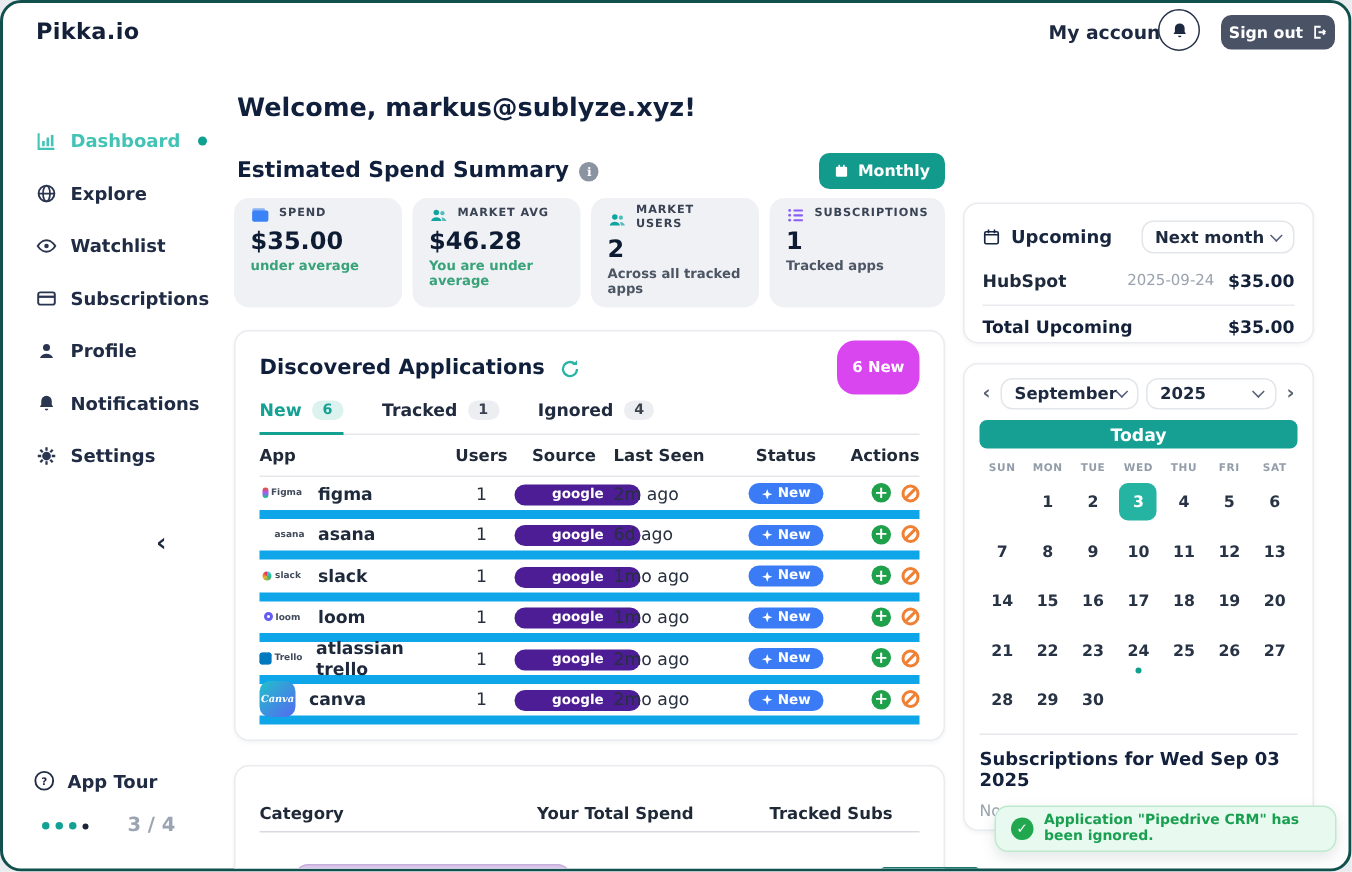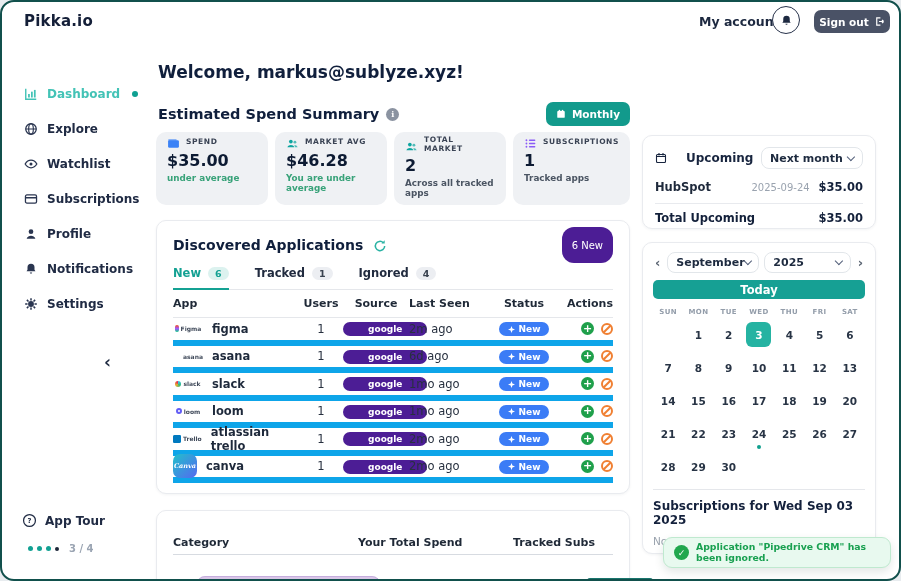--- a/index.html
+++ b/index.html
@@ -18,21 +18,21 @@
   .side-item .icon{width:14px;height:14px;display:inline-flex;color:#2a3550;}
   .side-item.active{color:#43c3b6;}
   .side-item.active .icon{color:#43c3b6;}
   .side-dot{margin-left:auto;width:6px;height:6px;border-radius:50%;background:#0fa092;}
   .collapse{position:absolute;left:102px;top:352px;font-size:17px;font-weight:800;color:#1d2940;cursor:pointer;line-height:1;}
   .app-tour{position:absolute;left:20px;top:511px;display:flex;align-items:center;gap:8px;font-size:12px;font-weight:700;color:#202b44;cursor:pointer;}
   .app-tour .icon{width:15px;height:15px;color:#202b44;}
   .tour-progress{position:absolute;left:26px;top:541px;display:flex;align-items:center;gap:4px;}
   .tour-progress i{width:5px;height:5px;border-radius:50%;background:#12a193;}
   .tour-progress i.last{width:4px;height:4px;background:#1c2638;}
-  .tour-count{margin-left:6px;font-size:10px;font-weight:600;color:#9aa4b2;}
+  .tour-count{margin-left:22px;font-size:13px;font-weight:600;color:#9aa4b2;}
 
   
   .welcome{position:absolute;left:156px;top:60px;font-size:17px;font-weight:800;color:#101f3c;}
   .sum-head{position:absolute;left:156px;top:100px;width:472px;display:flex;align-items:center;}
   .sum-title{font-size:14.5px;font-weight:800;color:#101f3c;text-align:right;}
   .info-ic{width:13px;height:13px;border-radius:50%;background:#8b93a1;color:#fff;font-size:8px;font-weight:800;display:inline-flex;align-items:center;justify-content:center;margin-left:7px;font-family:"DejaVu Serif",serif;}
   .monthly-btn{margin-left:auto;height:23px;padding:12px 10px;background:#129a8c;border-radius:7px;color:#fff;font-size:10.5px;font-weight:700;display:flex;align-items:center;gap:6px;cursor:pointer;}
   .monthly-btn .icon{width:10px;height:10px;color:#fff;}
 
   #cards{position:absolute;left:154px;top:130px;width:474px;height:73px;display:flex;gap:7px;}
@@ -42,21 +42,21 @@
   .scard .lbl{font-size:7.5px;font-weight:800;letter-spacing:.6px;color:#3a4354;}
   .scard .val{margin-top:3px;font-size:16px;font-weight:800;color:#0d1b33;}
   .scard .note{margin-top:3px;font-size:8.8px;font-weight:600;color:#4b5563;}
   .scard .note.positive{color:#38a279;}
 
   .panel{position:absolute;background:#fff;border:1px solid #e9ebef;border-radius:10px;box-shadow:0 1px 3px rgba(20,30,60,.05);}
   #panel-discovered{left:154px;top:218px;width:474px;height:274px;padding:13px 16px;}
   .dp-titlerow{display:flex;align-items:center;height:22px;}
   .dp-title{font-size:14px;font-weight:800;color:#101f3c;}
   .refresh{margin-left:10px;width:14px;height:14px;color:#2bb3a4;cursor:pointer;}
-  .newbadge{margin-left:auto;height:20px;padding:18px 10px;background:#4c1d95;border-radius:12px;color:#fff;font-size:10px;font-weight:400;display:flex;align-items:center;}
+  .newbadge{margin-left:auto;height:20px;padding:18px 10px;background:#d946ef;border-radius:12px;color:#fff;font-size:10px;font-weight:700;display:flex;align-items:center;}
   #tabs{display:flex;gap:26px;margin-top:10px;border-bottom:1px solid #e5e7eb;}
   .tab{display:flex;align-items:center;gap:7px;padding-bottom:8px;font-size:11.5px;font-weight:700;color:#212b3f;cursor:pointer;border-bottom:2px solid transparent;margin-bottom:-1px;}
   .tab.active{color:#14a193;border-bottom-color:#14a193;}
   .tab .cnt{background:#eceef2;border-radius:9px;padding:1px 7px;font-size:9.5px;font-weight:700;color:#39424f;}
   .tab.active .cnt{background:#dcf2ef;color:#14a193;}
   .drow{display:flex;align-items:center;}
   .dhead{height:28px;border-bottom:1px solid #e5e7eb;font-size:11px;font-weight:700;color:#1f2937;}
   .dbody .drow{height:27.5px;border-bottom:6px solid #0ea5e9;font-size:11.5px;color:#27303f;}
   .c-app{flex:1;display:flex;align-items:center;gap:9px;}
   .c-users{width:44px;text-align:center;}
@@ -88,21 +88,21 @@
   .khead{display:flex;align-items:center;margin-top:8px;height:24px;border-bottom:1px solid #d7dbe1;font-size:11px;font-weight:700;color:#1f2937;}
   .k-cat{flex:1;}
   .k-spend{width:155px;}
   .k-subs{width:100px;}
   .lavender-partial{position:absolute;left:195px;top:574px;width:183px;height:8px;border-radius:8px 8px 0 0;background:#d9c6e8;border:1px solid #c5aedd;border-bottom:none;z-index:5;}
   .teal-partial{position:absolute;left:585px;top:576px;width:66px;height:6px;border-radius:3px 3px 0 0;background:#19756d;z-index:6;}
 
   
   #card-upcoming{left:640px;top:133px;width:234px;height:94px;padding:11px 12px;}
   .up-head{display:flex;align-items:center;height:22px;}
-  .up-title{display:flex;align-items:center;gap:19px;font-size:12px;font-weight:700;color:#18253f;}
+  .up-title{display:flex;align-items:center;gap:7px;font-size:12px;font-weight:700;color:#18253f;}
   .up-title .icon{width:12px;height:12px;color:#18253f;}
   .select{display:flex;align-items:center;justify-content:space-between;background:#fff;border:1px solid #e2e6ea;border-radius:8px;font-size:11px;font-weight:600;color:#1d2a3f;padding:0 8px;cursor:pointer;}
   .up-select{margin-left:auto;width:102px;height:22px;}
   .caret{border:solid #54607a;border-width:0 1.5px 1.5px 0;padding:2.4px;transform:rotate(45deg);margin-top:-3px;}
   .up-row{display:flex;align-items:center;margin-top:11px;font-size:11.5px;}
   .up-name{font-weight:700;color:#1e293b;}
   .up-date{margin-left:auto;font-size:10px;color:#9aa3af;}
   .up-amt{margin-left:9px;font-weight:800;color:#13203a;}
   .up-div{margin-top:9px;border-top:1px solid #e8eaee;}
   .up-foot{display:flex;margin-top:7px;font-size:11.5px;font-weight:800;color:#13203a;}
@@ -295,21 +295,21 @@
        <div class="note positive">You are under average</div>
      </div>
       <div class="scard">
        <div class="lrow">
          <span class="icon" style="color:#0ea5a0"><svg viewBox="0 0 24 24" width="13" height="13">
               <circle cx="9" cy="8.5" r="3.4" fill="currentColor"></circle>
               <circle cx="16.5" cy="9.5" r="2.6" fill="currentColor" opacity=".7"></circle>
               <path d="M2.5 19c1.2-3.2 3.7-4.4 6.5-4.4s5.3 1.2 6.5 4.4z" fill="currentColor"></path>
               <path d="M15.5 14.8c2.6.1 4.8 1.3 6 4.2h-5z" fill="currentColor" opacity=".7"></path>
             </svg></span>
-         <span class="lbl">TOTAL MARKET</span>
+         <span class="lbl">MARKET USERS</span>
        </div>
        <div class="val">2</div>
        <div class="note ">Across all tracked apps</div>
      </div>
       <div class="scard">
        <div class="lrow">
          <span class="icon" style="color:#8b5cf6"><svg viewBox="0 0 24 24" width="13" height="13">
               <g fill="currentColor">
                 <circle cx="4.5" cy="6" r="1.7"></circle>
                 <circle cx="4.5" cy="12" r="1.7"></circle>

